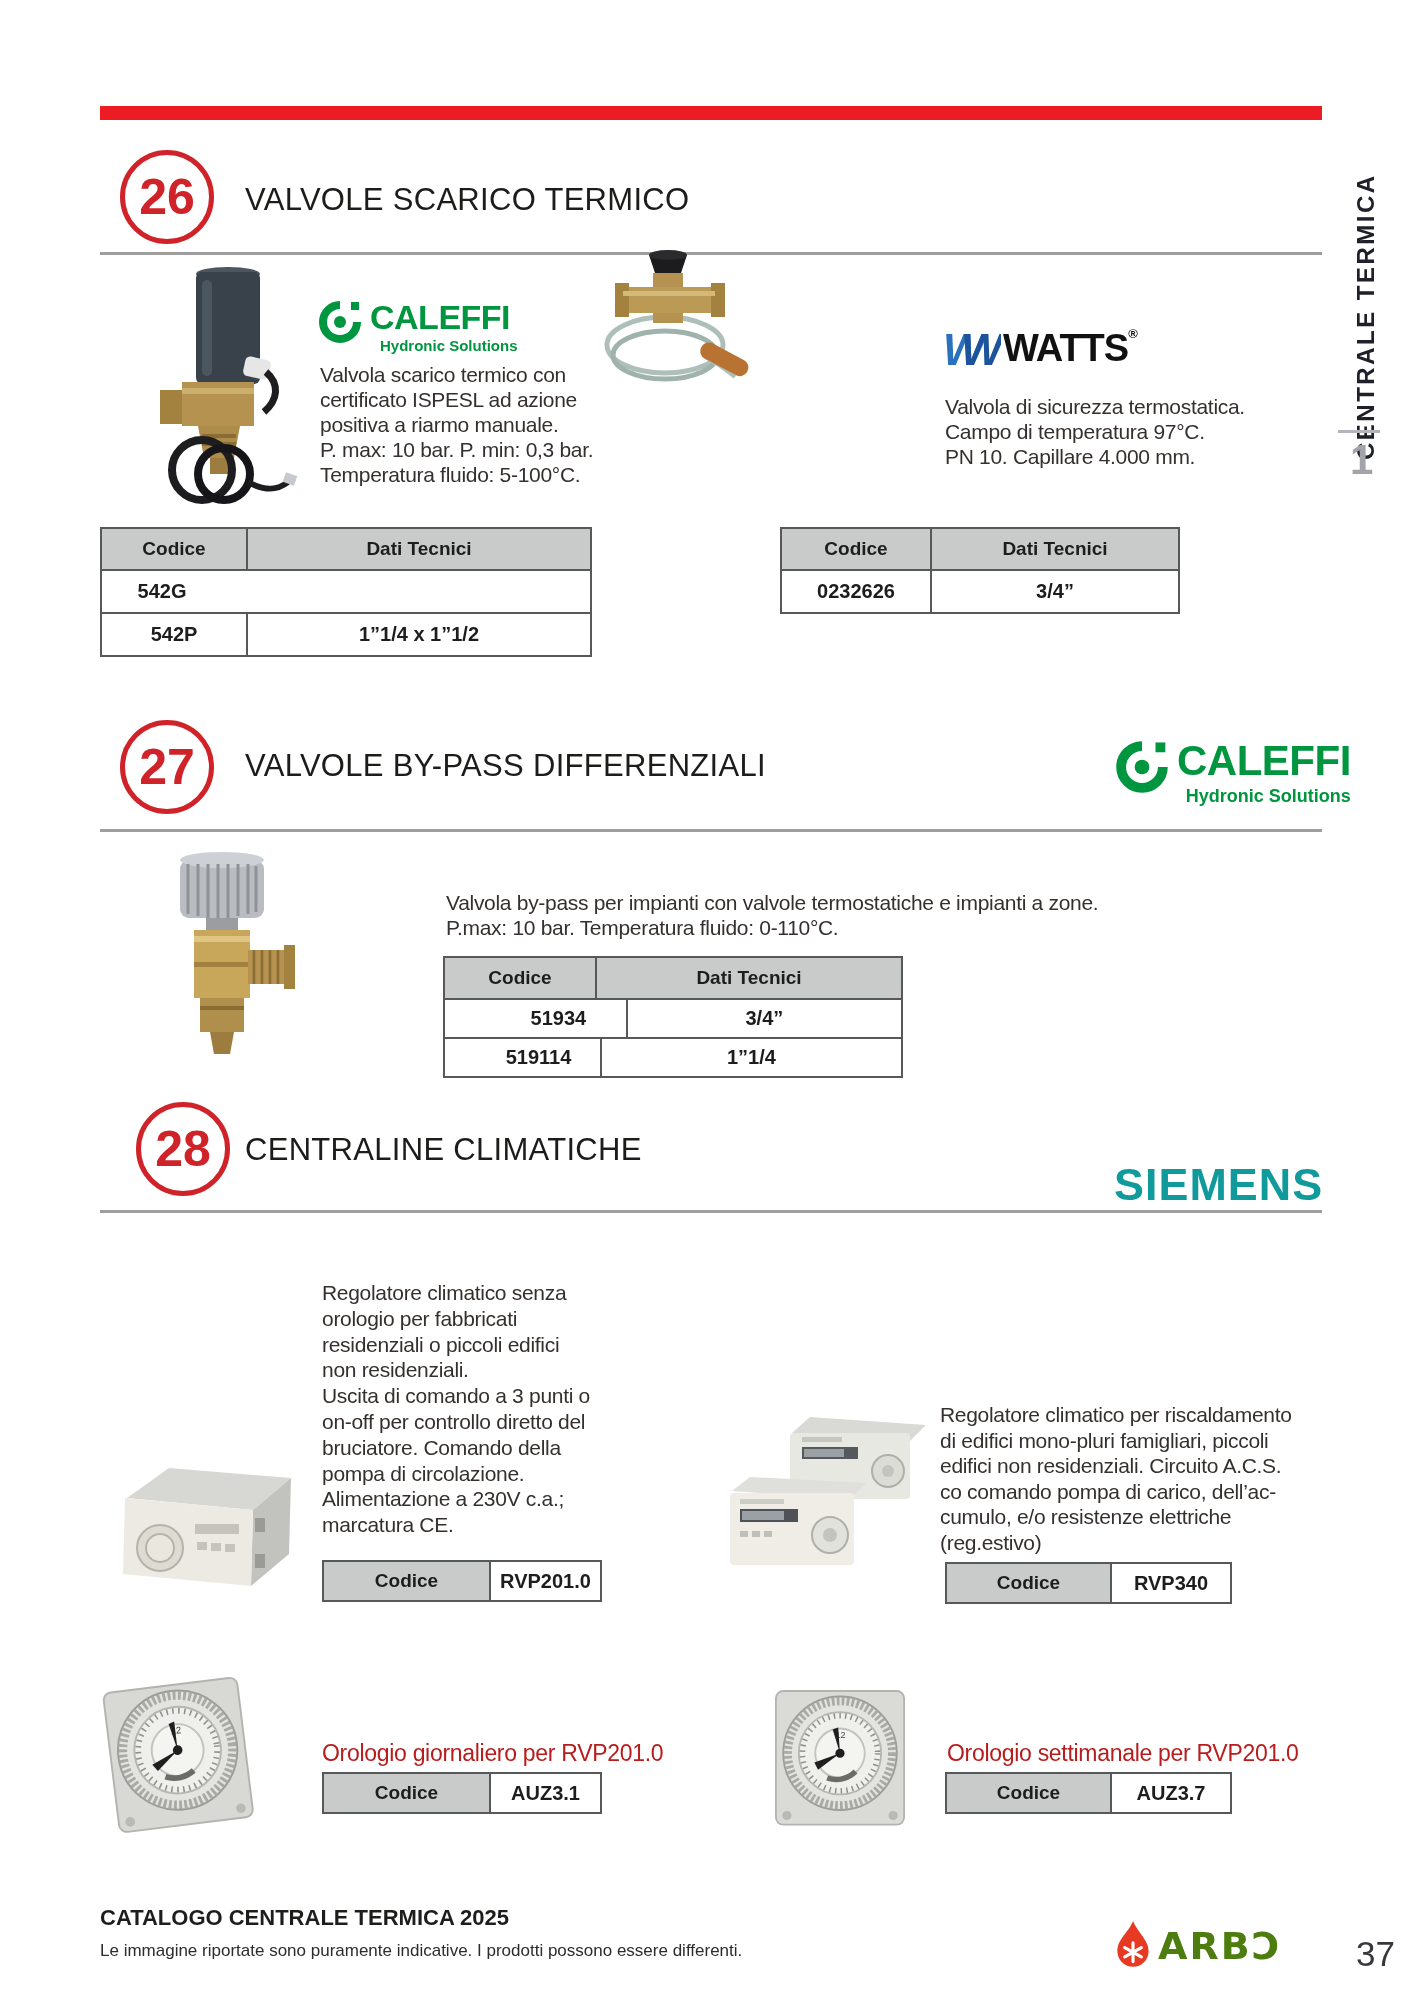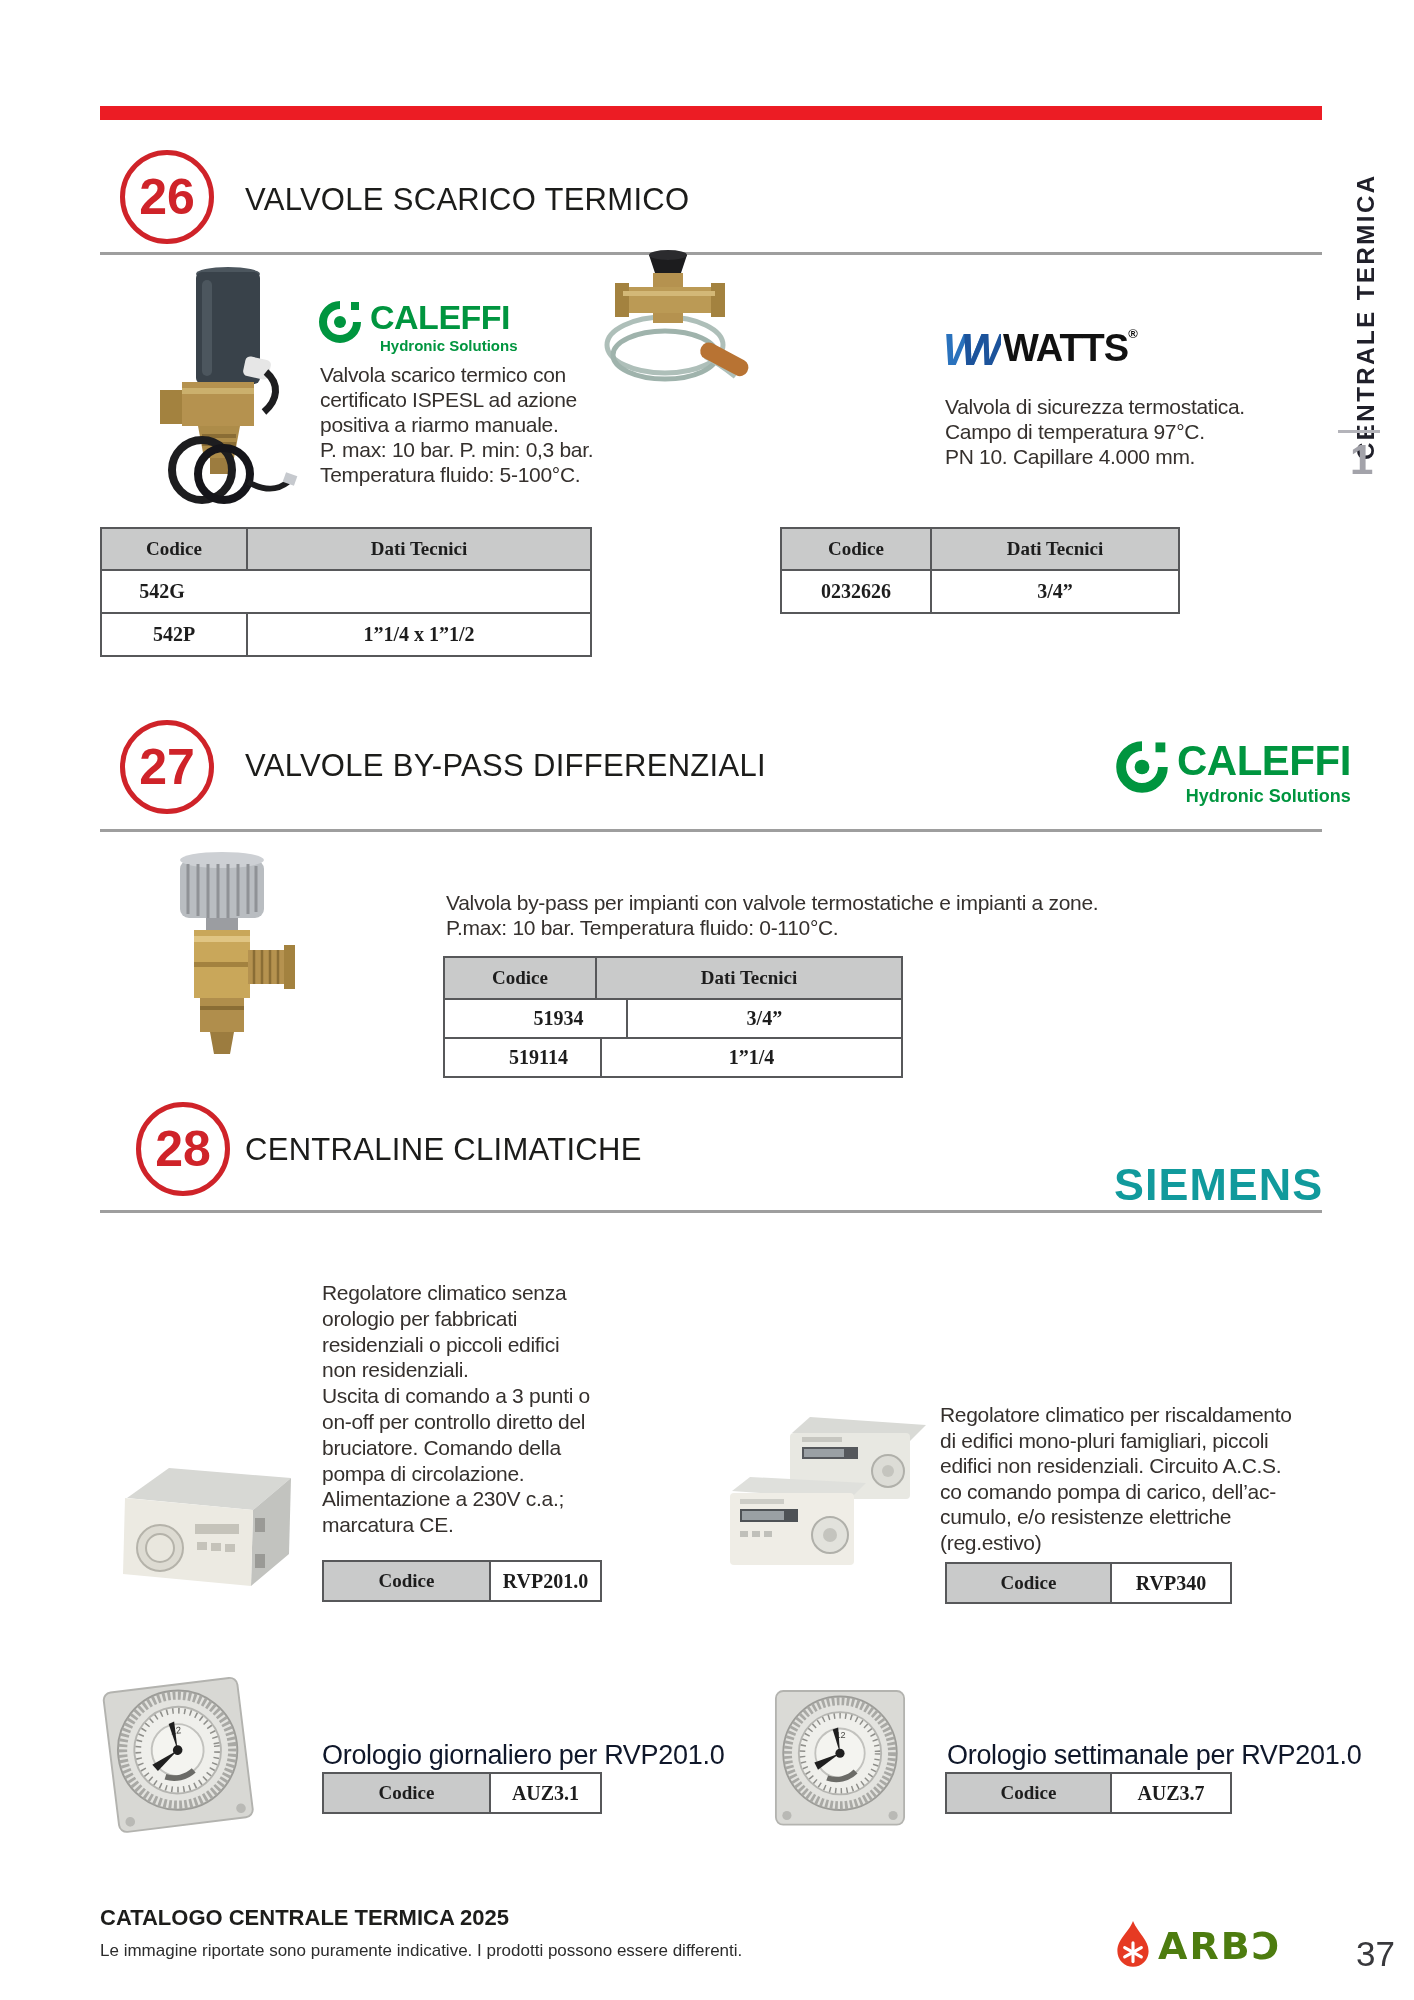--- a/index.html
+++ b/index.html
@@ -27,21 +27,21 @@
   
   .desc { position:absolute; font-size:21px; line-height:25px; color:#35302d; letter-spacing:-0.3px; }
   .desc div { white-space:nowrap; }
 
   
   .spec-table { position:absolute; border:2px solid #57585a; background:#fff; }
   .spec-table .tr { display:flex; border-top:2px solid #57585a; }
   .spec-table .tr:first-child { border-top:none; }
   .spec-table .td { display:flex; align-items:center; justify-content:center;
                     font-weight:bold; font-size:20px; color:#1d1d1d; height:41px;
-                    border-left:2px solid #57585a; background:#fff;font-family:Liberation Serif, serif; }
+                    border-left:2px solid #57585a; background:#fff; }
   .spec-table .td:first-child { border-left:none; }
   .spec-table .tr.th .td { background:#c9caca; font-size:19px; height:40px; }
   .code-table .td.codice { background:#c9caca; font-size:19px; }
   .code-table .td { height:38px; }
 
   
   .caleffi { position:absolute; display:flex; align-items:flex-start; }
   .caleffi .txt { margin-left:8px; }
   .caleffi .nm { color:#00953f; font-weight:bold; letter-spacing:-0.5px; line-height:1; }
   .caleffi .tg { color:#00953f; font-weight:bold; }
@@ -58,21 +58,21 @@
              transform:scaleX(1.02); transform-origin:left; }
 
   .arbo { position:absolute; display:flex; align-items:center; }
   .arbo .nm { font-family:"DejaVu Sans", sans-serif; font-size:38px; font-weight:bold; color:#4d7c0f;
               letter-spacing:2px; margin-left:4px; }
   .page-num { position:absolute; left:1356px; top:1934px; font-size:35px; color:#38383c; }
 
   .footer-title { position:absolute; left:100px; top:1905px; font-size:22px; font-weight:bold; color:#1d1d1b; }
   .footer-note  { position:absolute; left:100px; top:1941px; font-size:17px; color:#2c2c2c; }
 
-  .clock-label { position:absolute; font-size:27px; color:#0f172a; letter-spacing:-0.3px; }
+  .clock-label { position:absolute; font-size:23px; color:#b91c1c; letter-spacing:-0.3px; }
 
   .img { position:absolute; }
 </style>
 </head>
 <body>
 
 <div class="sheet">
 
   <div class="red-bar"></div>
 

